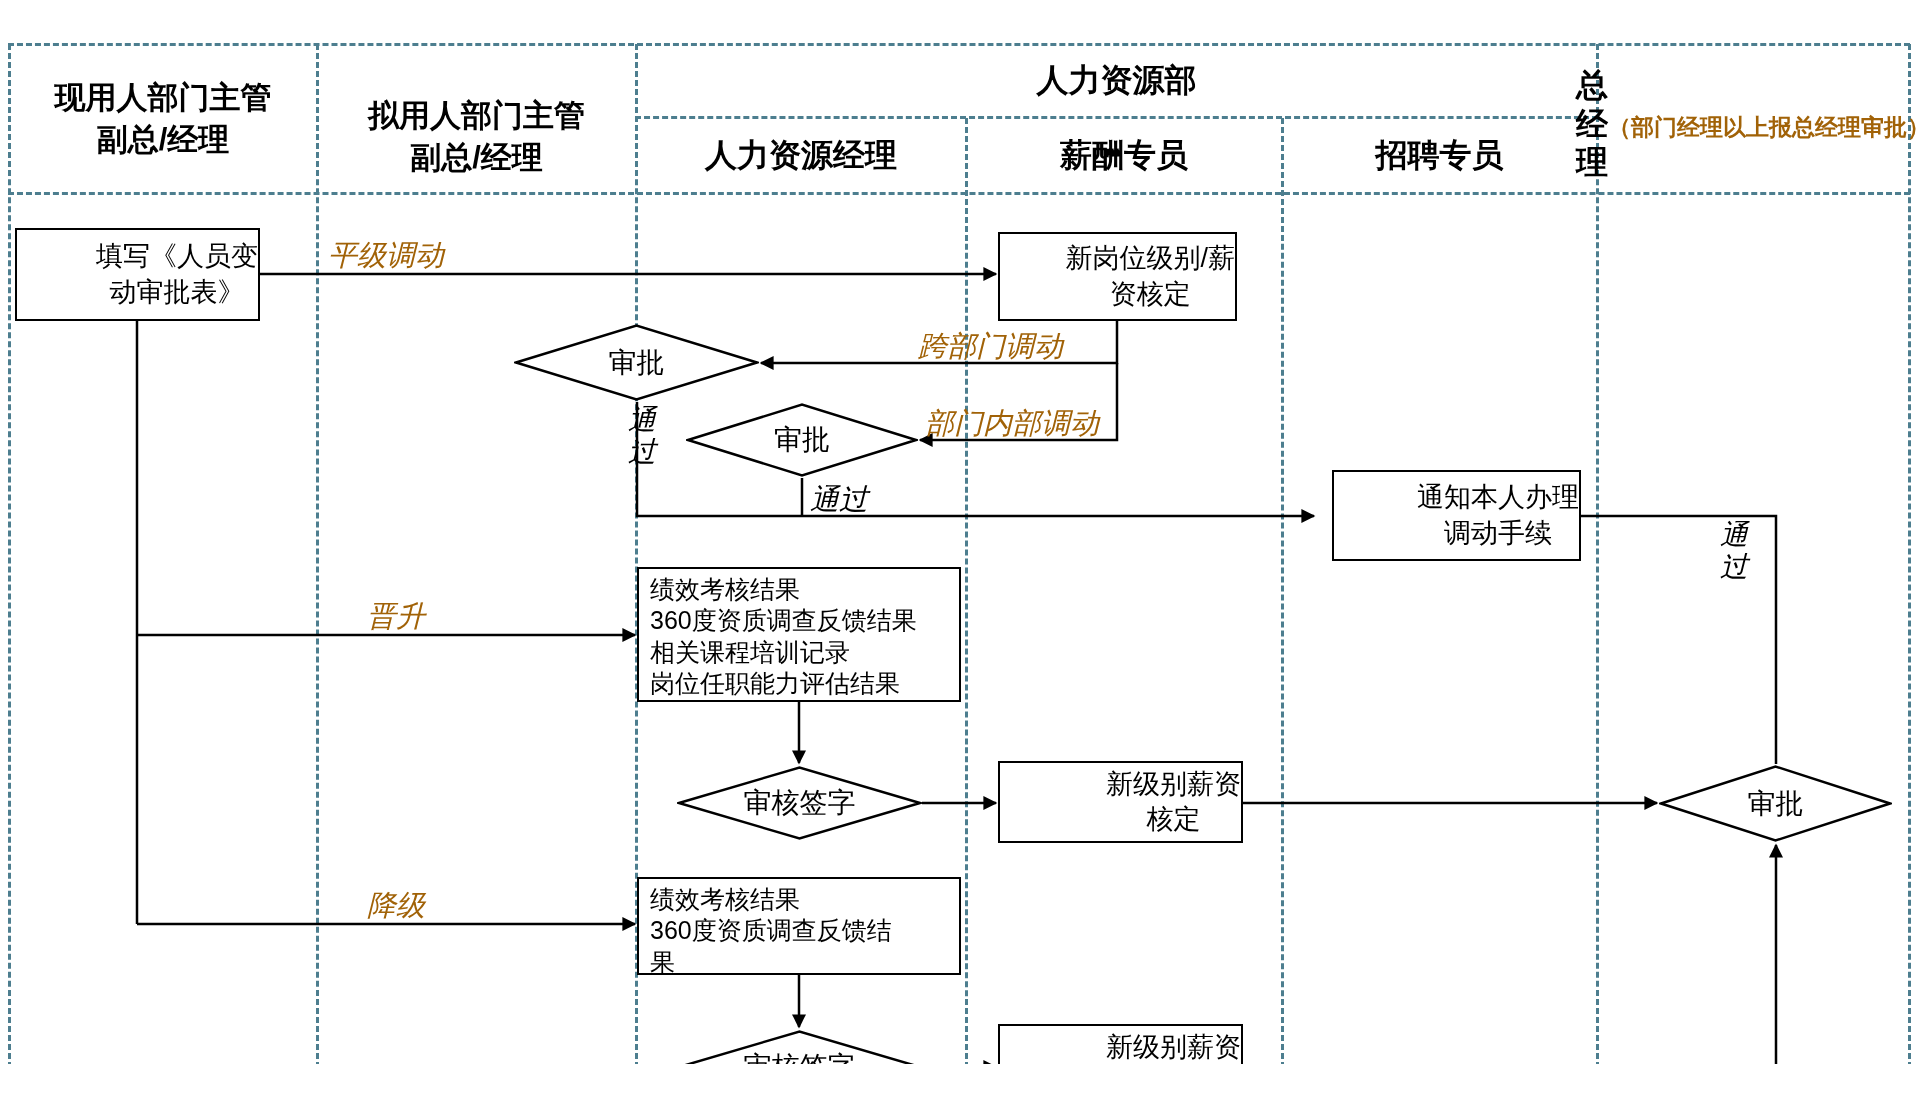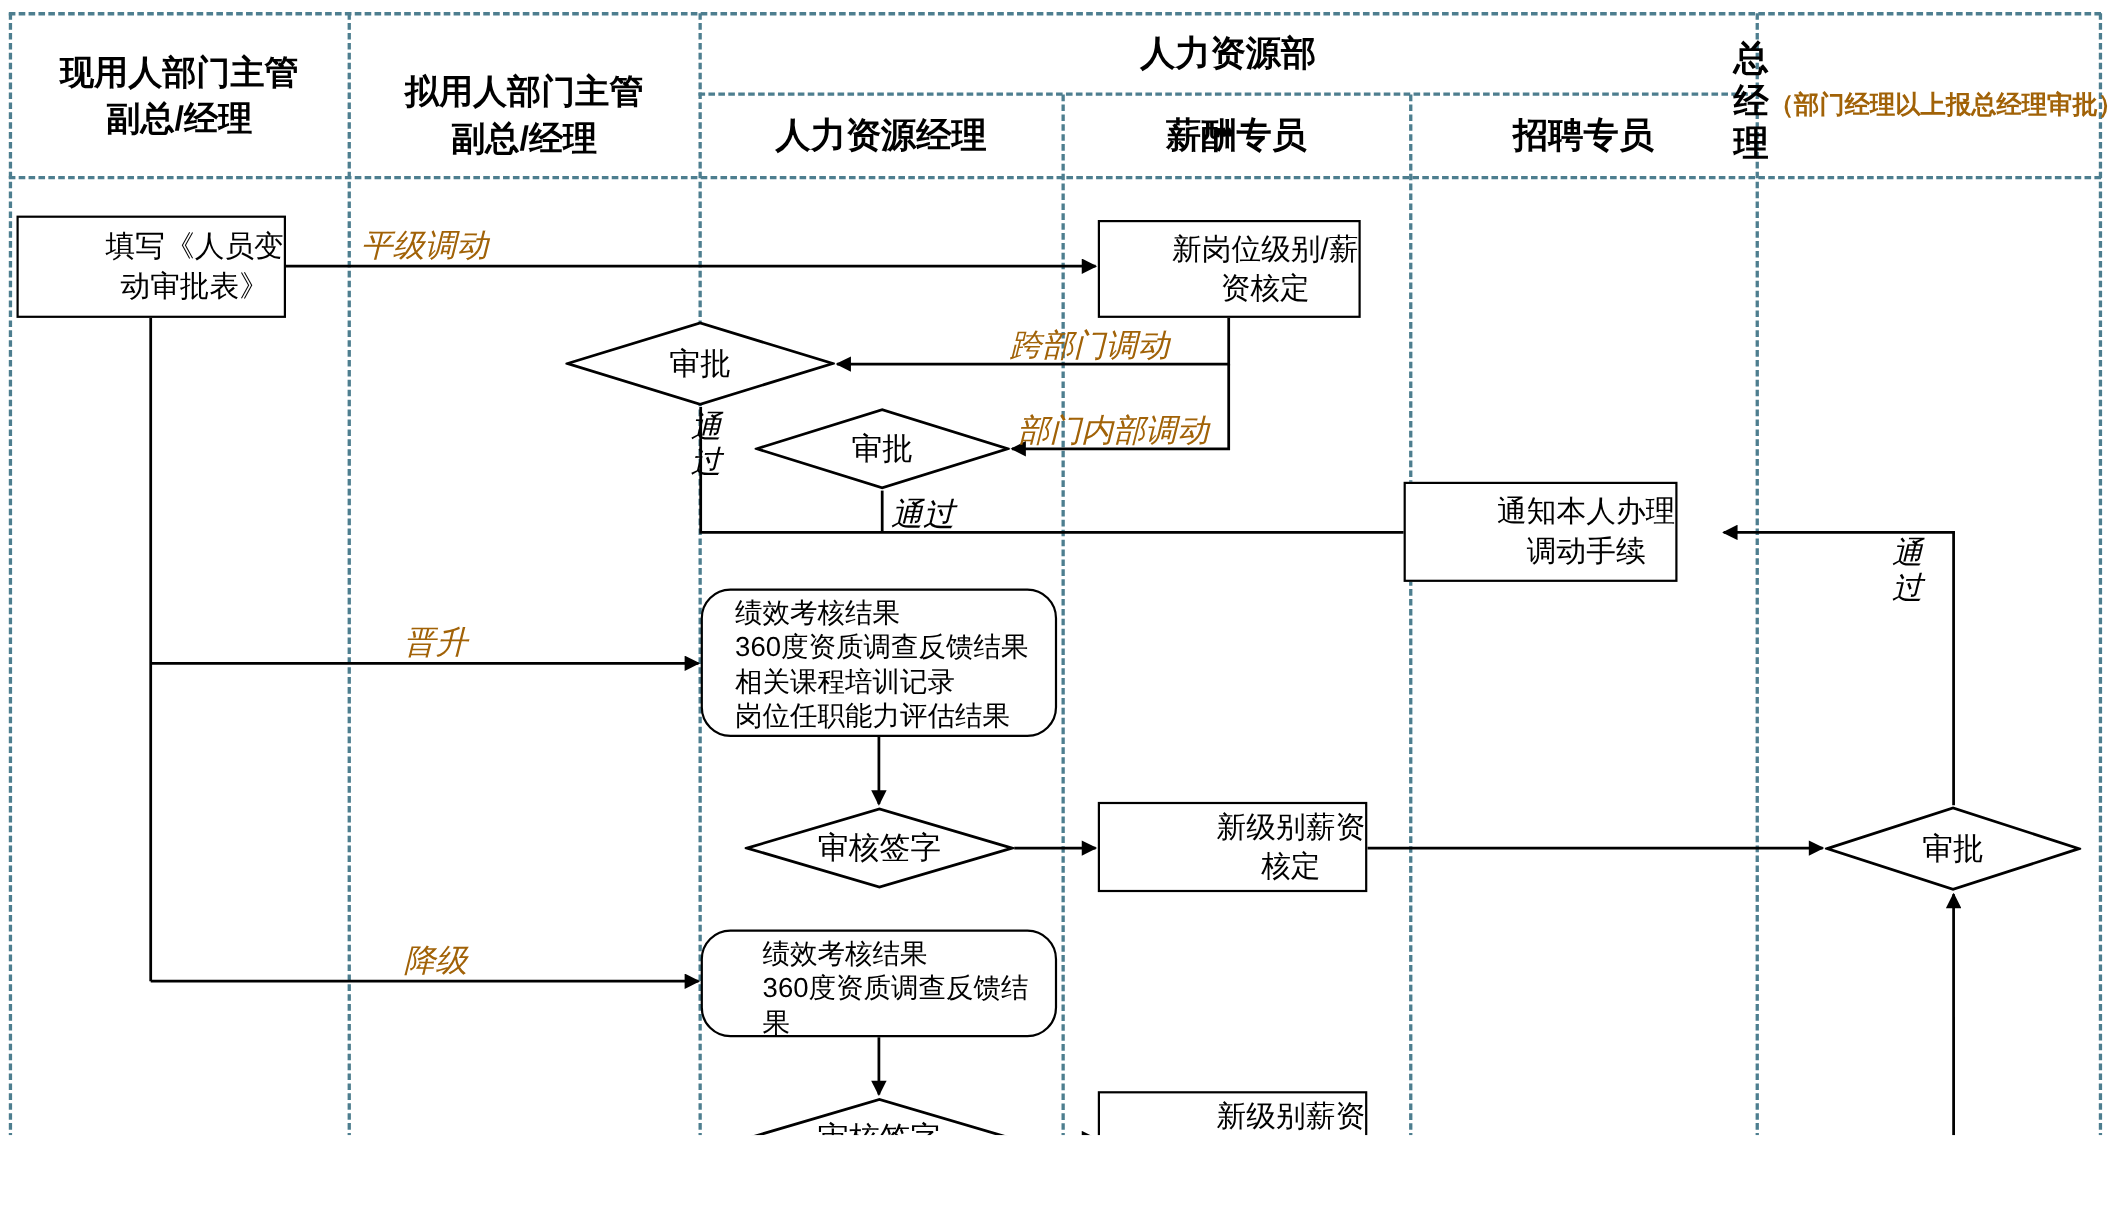--- a/index.html
+++ b/index.html
@@ -1,37 +1,37 @@
 <!DOCTYPE html>
 <html><head>
 <meta charset="utf-8">
 <style>
   html,body { margin:0; padding:0; background:#ffffff; }
   .canvas { position:relative; width:1920px; height:1032px; background:#fff;
-            font-family:"Liberation Sans","DejaVu Sans",sans-serif; color:#000; overflow:hidden; }
+            font-family:"Liberation Sans","DejaVu Sans",sans-serif; color:#000; overflow:hidden;margin-top:32px; }
 
   
   .vl { position:absolute; width:0; border-left:3px dashed #4d7e8f; }
   .hl { position:absolute; height:0; border-top:3px dashed #4d7e8f; }
 
   
   .lane-h { position:absolute; display:flex; align-items:center; justify-content:center;
             text-align:center; font-weight:bold; white-space:pre-line; }
   .f31 { font-size:31px; line-height:1.35; }
   .f32 { font-size:32px; line-height:1.2; }
   .gm-box { position:absolute; display:flex; flex-direction:row; align-items:center;
             justify-content:center; text-align:center; padding-top:10px; box-sizing:border-box; }
   .gm-note { font-size:23px; white-space:nowrap; font-weight:bold; margin-top:6px; }
 
   
   .node { position:absolute; background:#fff; border:2.5px solid #000; box-sizing:border-box;
           display:flex; align-items:center; justify-content:flex-end; text-align:center;
           white-space:pre-line; font-size:27px; line-height:1.3; z-index:3; }
-  .node.doc { align-items:flex-start; justify-content:flex-end; text-align:left;
-              font-size:25px; line-height:1.25; padding:5px 24px;border-radius:27px; }
+  .node.doc { align-items:flex-start; justify-content:flex-start; text-align:left;
+              font-size:25px; line-height:1.25; padding:5px 11px; }
 
   
   .diamond { position:absolute; z-index:3; }
   .diamond svg { position:absolute; left:0; top:0; width:100%; height:100%; }
   .diamond polygon { fill:#fff; stroke:#000; stroke-width:2.5; }
   .dlabel { position:absolute; left:0; top:0; right:0; bottom:0; display:flex;
             align-items:center; justify-content:center; font-size:28px; }
 
   
   .elabel { position:absolute; font-size:29px; white-space:pre-line; z-index:4; color:#000;font-style:italic; }
@@ -109,21 +109,21 @@
   </svg>
 
   <div class="node" style="left:15px;top:196px;width:245px;height:93px">
     <span>填写《人员变
 动审批表》</span>
   </div>
   <div class="node" style="left:998px;top:200px;width:239px;height:89px">
     <span>新岗位级别/薪
 资核定</span>
   </div>
-  <div class="node" style="left:1276px;top:438px;width:249px;height:91px">
+  <div class="node" style="left:1332px;top:438px;width:249px;height:91px">
     <span>通知本人办理
 调动手续</span>
   </div>
   <div class="node doc" style="left:637px;top:535px;width:324px;height:135px">
     <span>绩效考核结果
 360度资质调查反馈结果
 相关课程培训记录
 岗位任职能力评估结果</span>
   </div>
   <div class="node" style="left:998px;top:729px;width:245px;height:82px">

